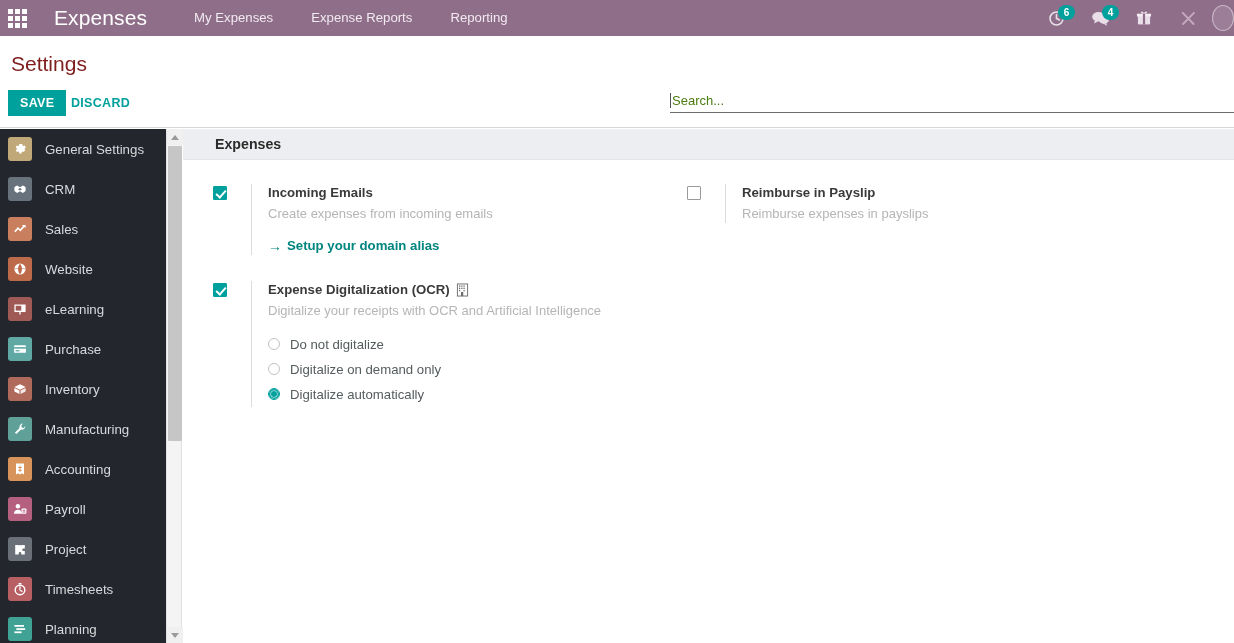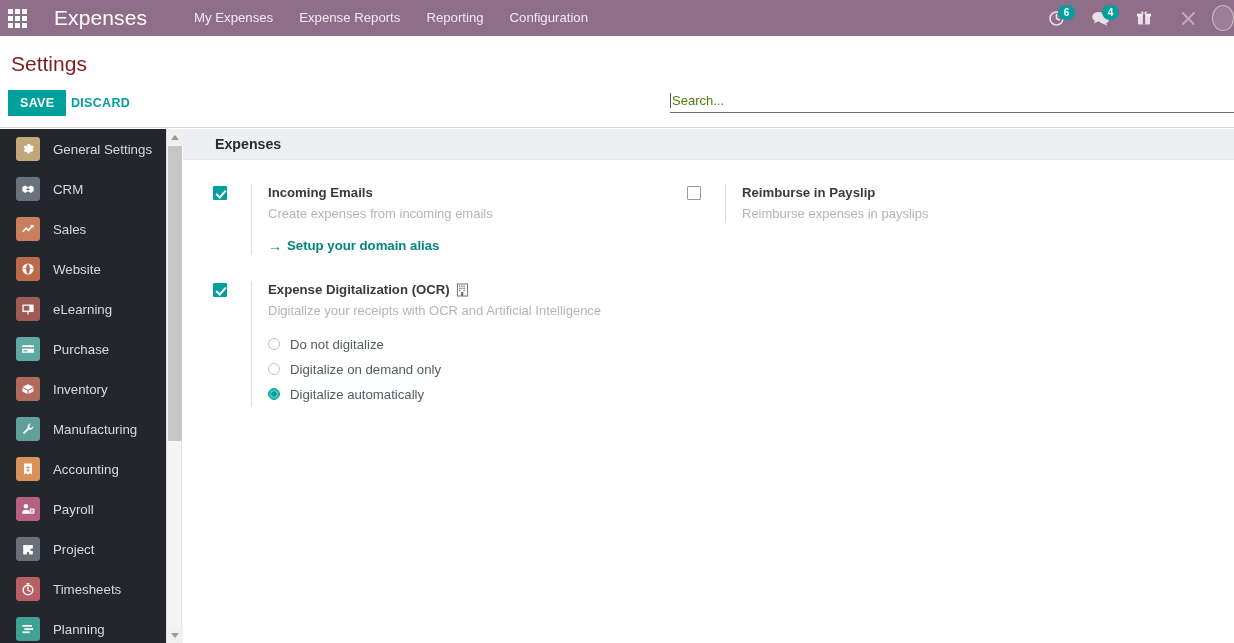--- a/index.html
+++ b/index.html
@@ -34,21 +34,21 @@
   .brand {
     color: #ffffff;
     font-size: 21px;
     font-weight: 400;
     letter-spacing: .1px;
     margin-left: 20px;
     margin-right: 34px;
     cursor: pointer;
     white-space: nowrap;
   }
-  .nav-menu { display: flex; align-items: center; gap: 0px; text-align: right; }
+  .nav-menu { display: flex; align-items: center; gap: 12px; text-align: right; }
   .nav-item {
     color: #f2eaf0;
     font-size: 13.2px;
     padding: 0 13px;
     line-height: 36px;
     cursor: pointer;
     white-space: nowrap;
   }
 
   .nav-right {
@@ -135,21 +135,21 @@
   
   .sidebar {
     position: absolute; left: 0; top: 129px;
     width: 166px; height: 514px;
     background: #23262c;
     overflow: hidden;
   }
   .side-item {
     display: flex; align-items: center;
     height: 40px;
-    padding-left: 16px;
+    padding-left: 8px;
     cursor: pointer;
   }
   .side-icon {
     width: 24px; height: 24px;
     border-radius: 3px;
     flex: 0 0 auto;
     display: flex; align-items: center; justify-content: center;
     overflow: hidden;
   }
   .side-icon svg { display: block; }
@@ -315,21 +315,20 @@
         <i></i>
         <i></i>
         <i></i>
     </div>
   </div>
   <div class="brand">Expenses</div>
   <div class="nav-menu">
     <div class="nav-item">My Expenses</div>
     <div class="nav-item">Expense Reports</div>
     <div class="nav-item">Reporting</div>
-    <div class="nav-item">Configuration</div>
   </div>
 
   <div class="nav-right">
     <div class="sysicon">
       <svg width="17" height="17" viewBox="0 0 20 20">
         <circle cx="10" cy="10" r="7.6" fill="none" stroke="#e9dfe7" stroke-width="1.9"></circle>
         <path d="M10 5.4 L10 10 L13.2 11.8" fill="none" stroke="#e9dfe7" stroke-width="1.9" stroke-linecap="round"></path>
       </svg>
       <span class="badge">6</span>
     </div>

